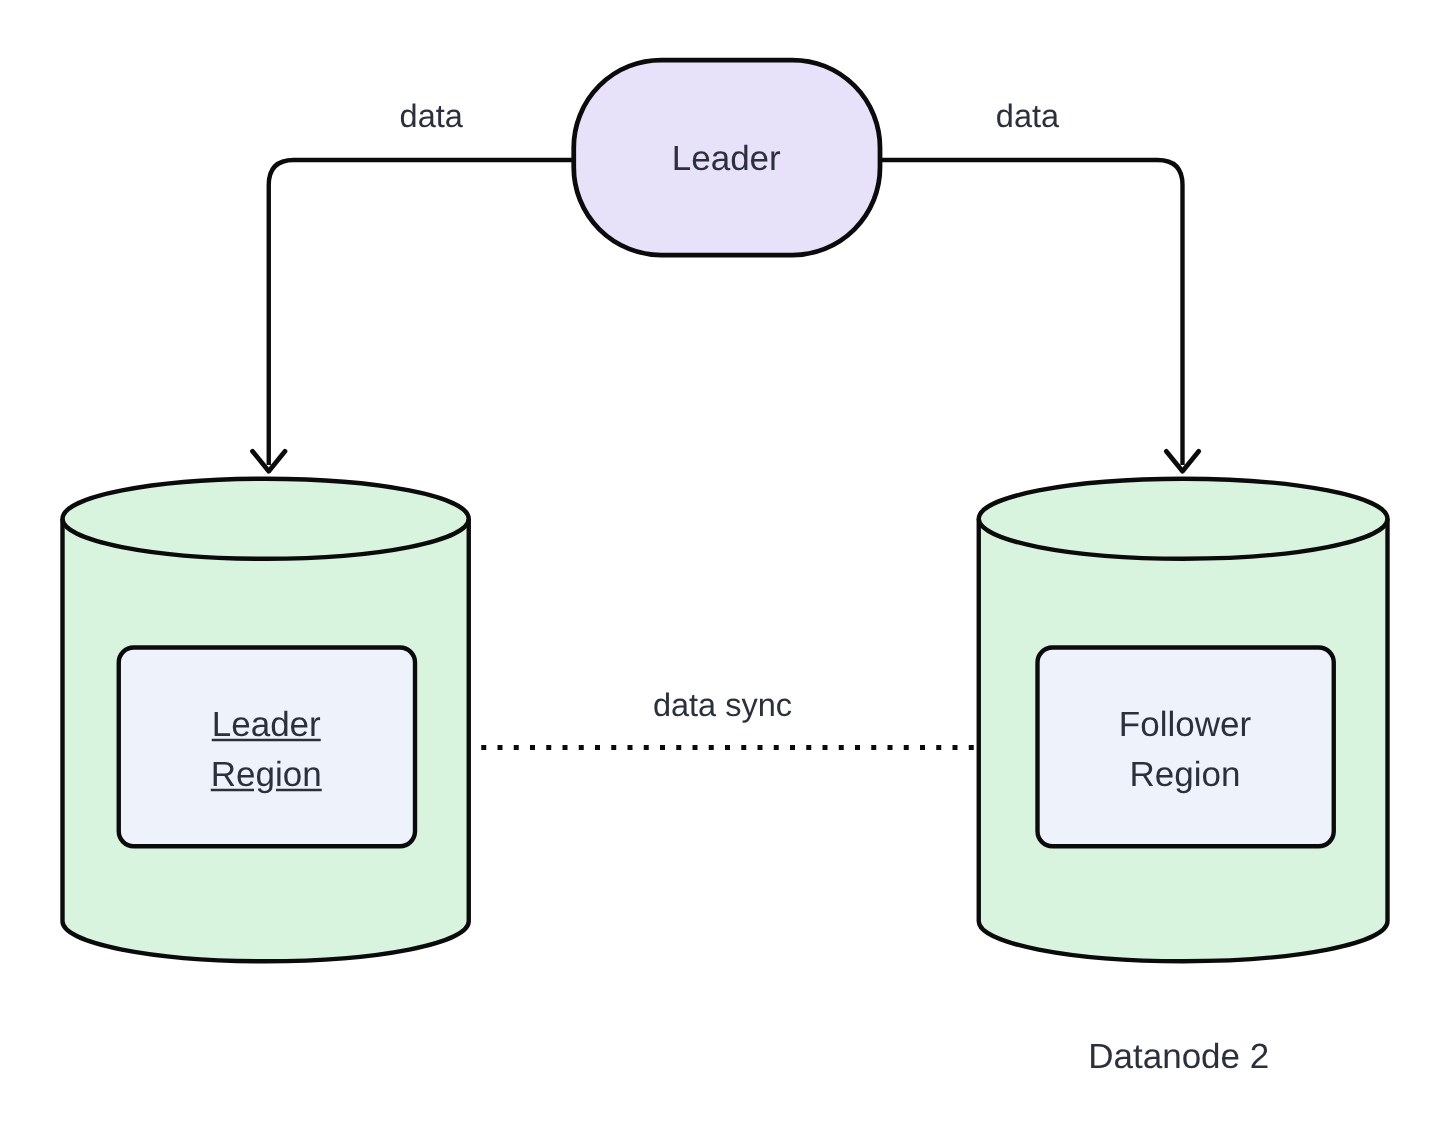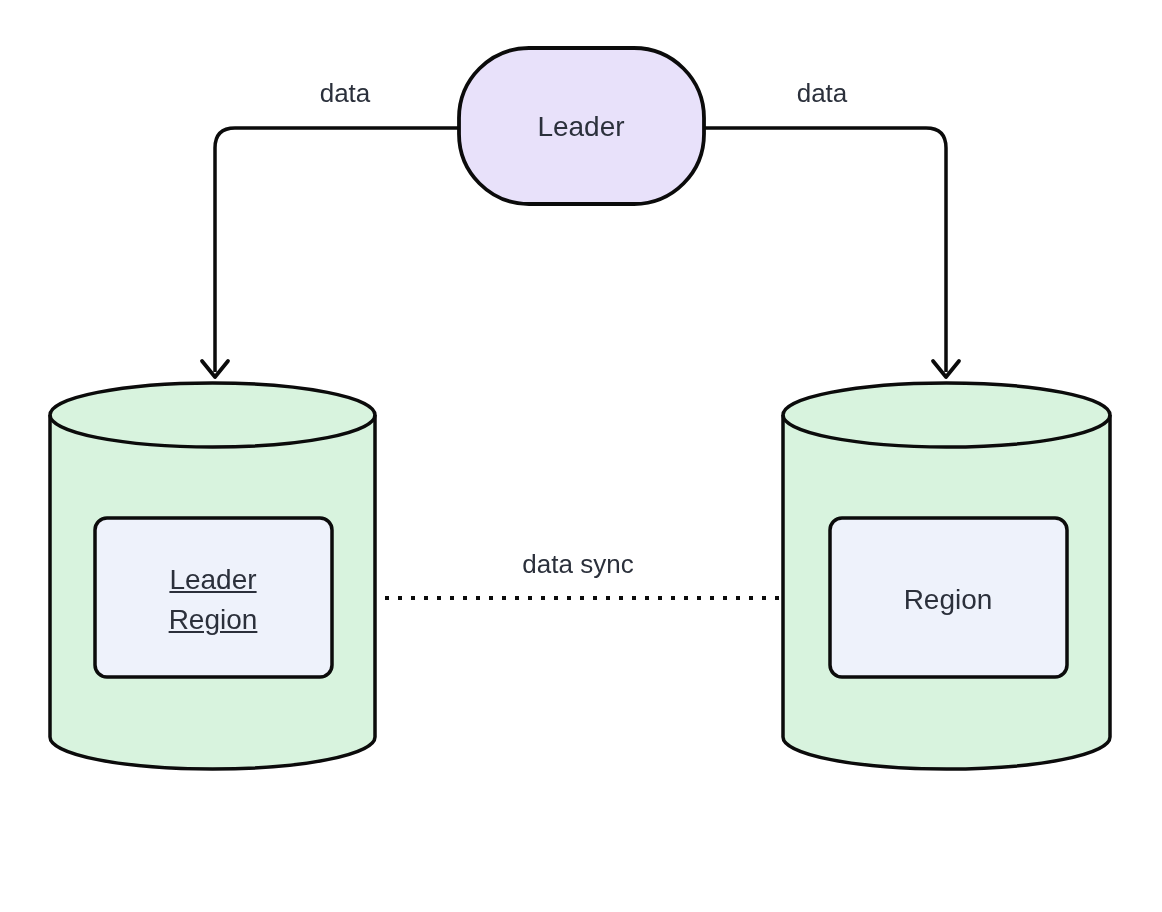--- a/index.html
+++ b/index.html
@@ -111,18 +111,20 @@
   <div class="label node-label" style="left:581px; top:127px;">Leader</div>
 
   <div class="label edge-label" style="left:578px; top:564px;">data sync</div>
 
   <div class="label region-label" style="left:213px; top:600px;text-decoration:underline;">
     <div>Leader</div>
     <div>Region</div>
   </div>
 
   <div class="label region-label" style="left:948px; top:600px;">
+    <div>Follower</div>
     <div>Region</div>
   </div>
 
 
+  <div class="label caption-label" style="left:943px; top:845px;">Datanode 2</div>
 
 </div>
 
 </body></html>

